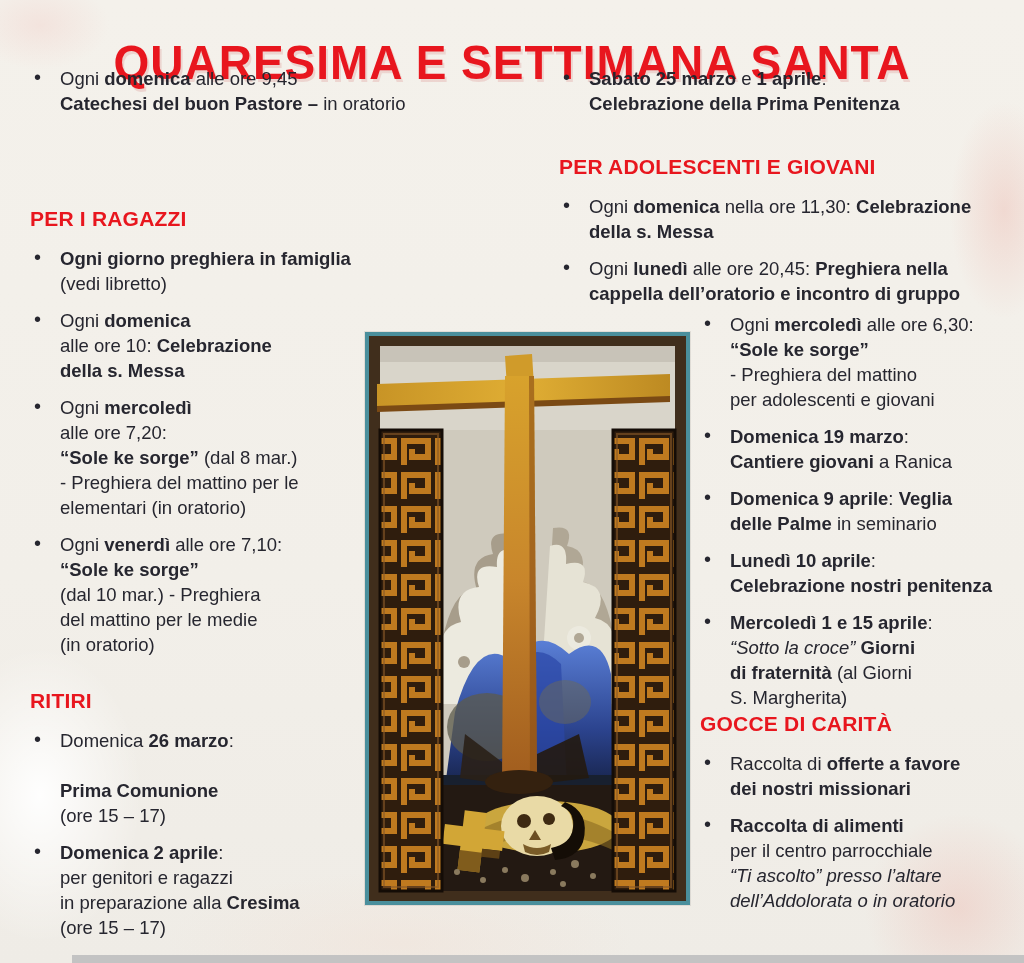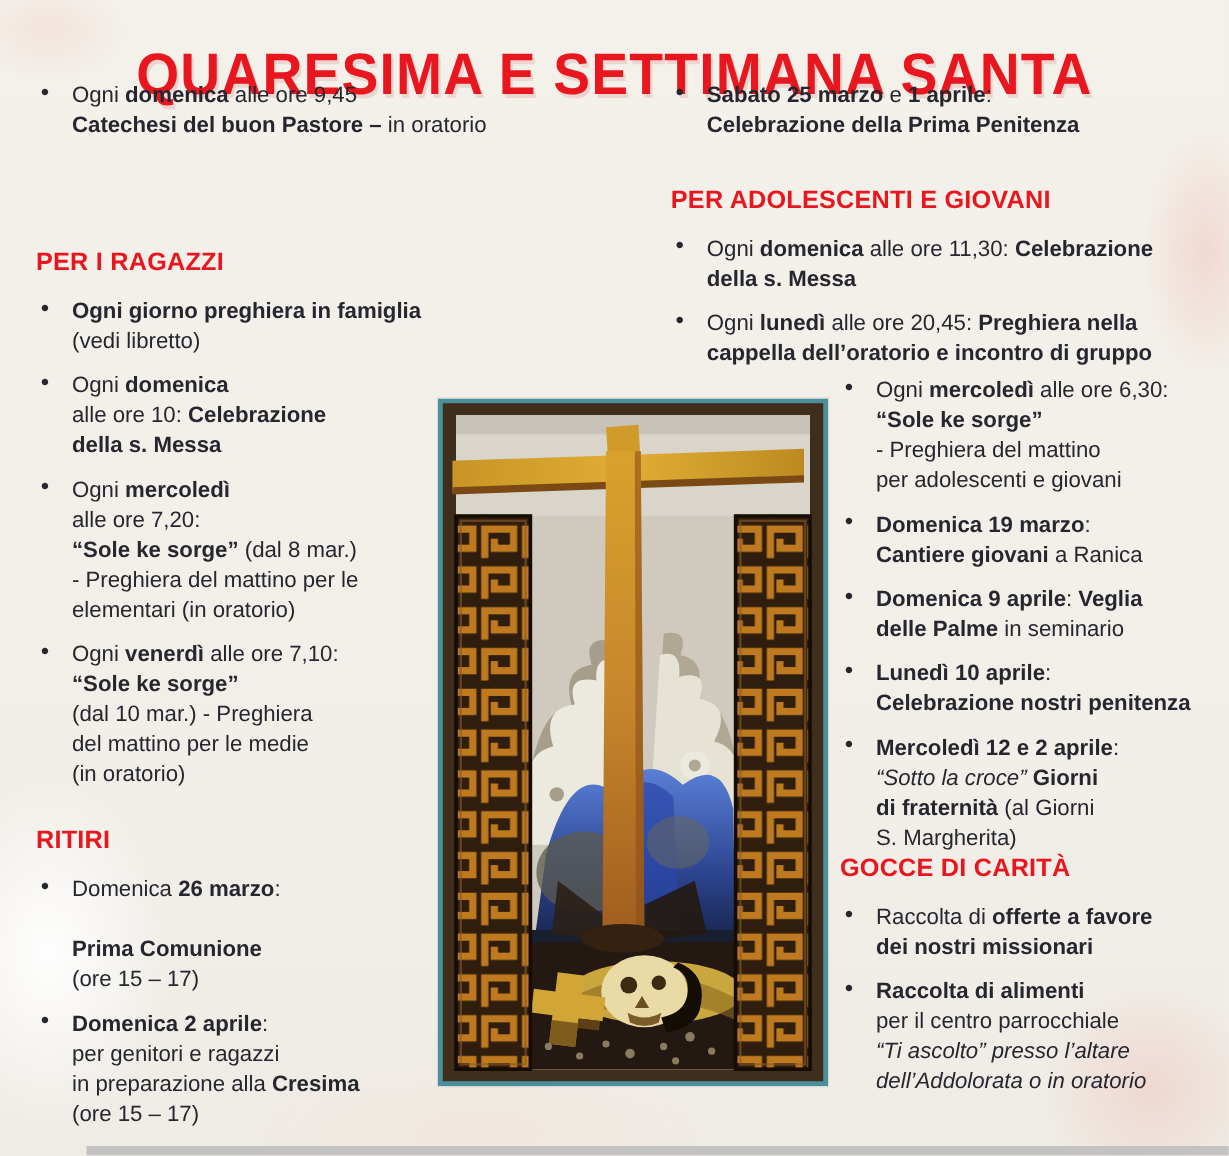--- a/index.html
+++ b/index.html
@@ -86,32 +86,32 @@
       <li><span class="b">Domenica 2 aprile</span><span>:</span><br><span>per genitori e ragazzi</span><br><span>in preparazione alla </span><span class="b">Cresima</span><br><span>(ore 15 – 17)</span></li>
     </ul>
   </section>
 
   <section class="block blk-d">
     <ul class="lst">
       <li><span class="b">Sabato 25 marzo</span><span> e </span><span class="b">1 aprile</span><span>:</span><br><span class="b">Celebrazione della Prima Penitenza</span></li>
     </ul>
     <h2 class="h h-after">PER ADOLESCENTI E GIOVANI</h2>
     <ul class="lst">
-      <li><span>Ogni </span><span class="b">domenica</span><span> alle ore 11,30: </span><span class="b">Celebrazione</span><br><span class="b">della s. Messa</span></li>
+      <li><span>Ogni </span><span class="b">domenica</span><span> nella ore 11,30: </span><span class="b">Celebrazione</span><br><span class="b">della s. Messa</span></li>
       <li><span>Ogni </span><span class="b">lunedì</span><span> alle ore 20,45: </span><span class="b">Preghiera nella</span><br><span class="b">cappella dell’oratorio e incontro di gruppo</span></li>
     </ul>
   </section>
 
   <section class="block blk-e">
     <ul class="lst">
       <li><span>Ogni </span><span class="b">mercoledì</span><span> alle ore 6,30:</span><br><span class="b">“Sole ke sorge”</span><br><span>- Preghiera del mattino</span><br><span>per adolescenti e giovani</span></li>
       <li><span class="b">Domenica 19 marzo</span><span>:</span><br><span class="b">Cantiere giovani</span><span> a Ranica</span></li>
       <li><span class="b">Domenica 9 aprile</span><span>: </span><span class="b">Veglia</span><br><span class="b">delle Palme</span><span> in seminario</span></li>
       <li><span class="b">Lunedì 10 aprile</span><span>:</span><br><span class="b">Celebrazione nostri penitenza</span></li>
-      <li><span class="b">Mercoledì 12 e 2 aprile</span><span>:</span><br><span class="i">“Sotto la croce”</span><span> </span><span class="b">Giorni</span><br><span class="b">di fraternità</span><span> (al Giorni</span><br><span>S. Margherita)</span></li>
+      <li><span class="b">Mercoledì 1 e 15 aprile</span><span>:</span><br><span class="i">“Sotto la croce”</span><span> </span><span class="b">Giorni</span><br><span class="b">di fraternità</span><span> (al Giorni</span><br><span>S. Margherita)</span></li>
     </ul>
   </section>
 
   <section class="block blk-f">
     <h2 class="h">GOCCE DI CARITÀ</h2>
     <ul class="lst">
       <li><span>Raccolta di </span><span class="b">offerte a favore</span><br><span class="b">dei nostri missionari</span></li>
       <li><span class="b">Raccolta di alimenti</span><br><span>per il centro parrocchiale</span><br><span class="i">“Ti ascolto” presso l’altare</span><br><span class="i">dell’Addolorata o in oratorio</span></li>
     </ul>
   </section>

